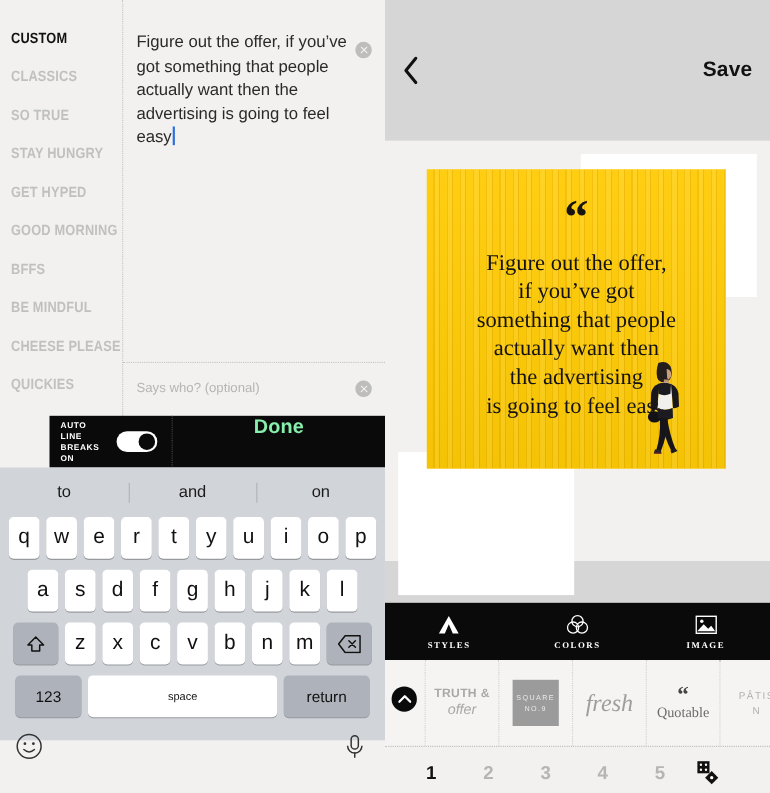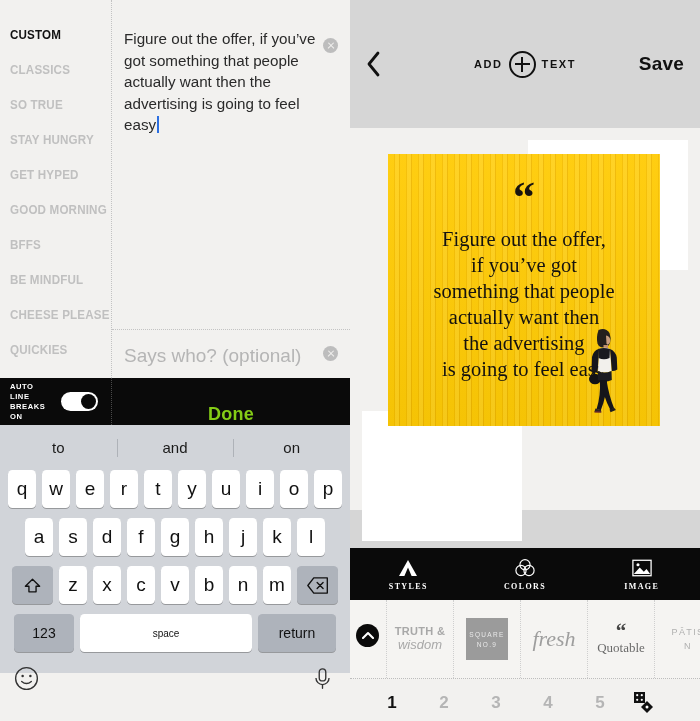--- a/index.html
+++ b/index.html
@@ -42,56 +42,56 @@
     white-space:pre-wrap;word-wrap:break-word;
   }
   .caret{
     display:inline-block;width:2px;height:17px;background:#2d6fe0;
     vertical-align:-3px;margin-left:1px;
   }
   .author-input{
     position:relative;height:48px;box-sizing:border-box;
     padding:15px 34px 0 12px;
   }
-  .author-placeholder{font-size:19px;color:#b5b5b5;}
+  .author-placeholder{font-size:12px;color:#b5b5b5;}
 
   .clear-btn{
     position:absolute;width:15px;height:15px;border-radius:50%;
     background:#bdbdbd;cursor:pointer;
   }
   .clear-btn::before,.clear-btn::after{
     content:"";position:absolute;left:3.5px;top:7px;width:8px;height:1.4px;
     background:#f2f1ef;
   }
   .clear-btn::before{transform:rotate(45deg);}
   .clear-btn::after{transform:rotate(-45deg);}
   .clear-quote{right:12px;top:38px;}
   .clear-author{right:12px;top:16px;}
 
   
   .action-bar{
-    position:relative;height:47px;background:#0a0a0a;display:flex;align-items:flex-end;
+    position:relative;height:47px;background:#0a0a0a;display:flex;align-items:flex-start;margin-left:45px;
   }
   .auto-break{
     width:112px;height:47px;display:flex;align-items:center;gap:7px;
     padding-left:10px;box-sizing:border-box;
     border-right:1px dotted #4a4a4a;
   }
   .auto-break-label{
     color:#fff;font-size:7.6px;font-weight:700;letter-spacing:.55px;
     line-height:10px;width:44px;
   }
   .toggle{
     width:37px;height:19px;border-radius:10px;background:#fff;position:relative;cursor:pointer;
   }
   .toggle-knob{
     position:absolute;right:2px;top:2px;width:15px;height:15px;border-radius:50%;background:#0a0a0a;
   }
   .done-btn{
-    flex:1;text-align:center;color:#84cc16;font-size:18px;font-weight:700;cursor:pointer;
+    flex:1;text-align:center;color:#86efac;font-size:18px;font-weight:700;cursor:pointer;
     letter-spacing:.2px;
   }
 
   
   .keyboard{background:#d1d4d9;height:248px;position:relative;}
   .suggest-row{
     height:45px;display:flex;align-items:center;
   }
   .suggest{
     flex:1;text-align:center;font-size:15px;color:#1a1a1a;position:relative;cursor:pointer;
@@ -349,25 +349,20 @@
   </div>
 
   <div class="right-pane">
 
     <div class="header">
       <div class="back-chevron">
         <svg width="16" height="26" viewBox="0 0 16 26">
             <path d="M12 2 L3 13 L12 24" fill="none" stroke="#111" stroke-width="2.8" stroke-linecap="round" stroke-linejoin="round"></path>
           </svg>
       </div>
-      <div class="add-text">
-        <span class="add-text-word">ADD</span>
-        <span class="plus-circle"></span>
-        <span class="add-text-word">TEXT</span>
-      </div>
       <div class="save-btn">Save</div>
     </div>
 
     <div class="canvas">
       <div class="frame-tr"></div>
       <div class="frame-bl"></div>
 
       <div class="quote-card">
         <div class="stripes"></div>
         <div class="card-shade"></div>
@@ -446,21 +441,21 @@
       <div class="collapse-btn">
         <svg width="12" height="9" viewBox="0 0 12 9">
             <path d="M1 7 L6 2 L11 7" fill="none" stroke="#fff" stroke-width="2.1" stroke-linecap="round" stroke-linejoin="round"></path>
           </svg>
       </div>
       <div class="thumb spacer"></div>
 
       <div class="thumb">
         <div class="th1">
           <div class="l1">TRUTH &amp;</div>
-          <div class="l2">wisdom</div>
+          <div class="l2">offer</div>
         </div>
       </div>
 
       <div class="thumb">
         <div class="th2-box">
           <div class="a">SQUARE</div>
           <div class="b">NO.9</div>
         </div>
       </div>
 

